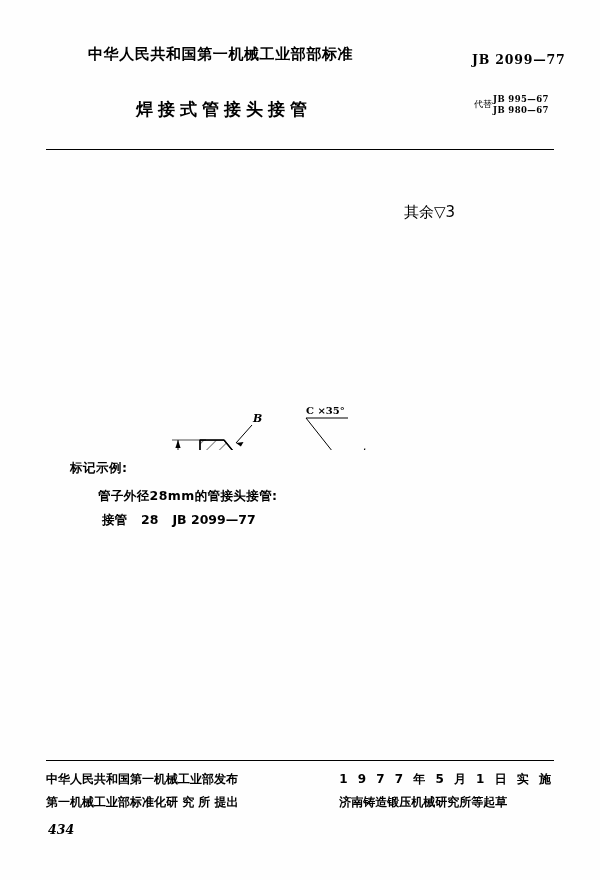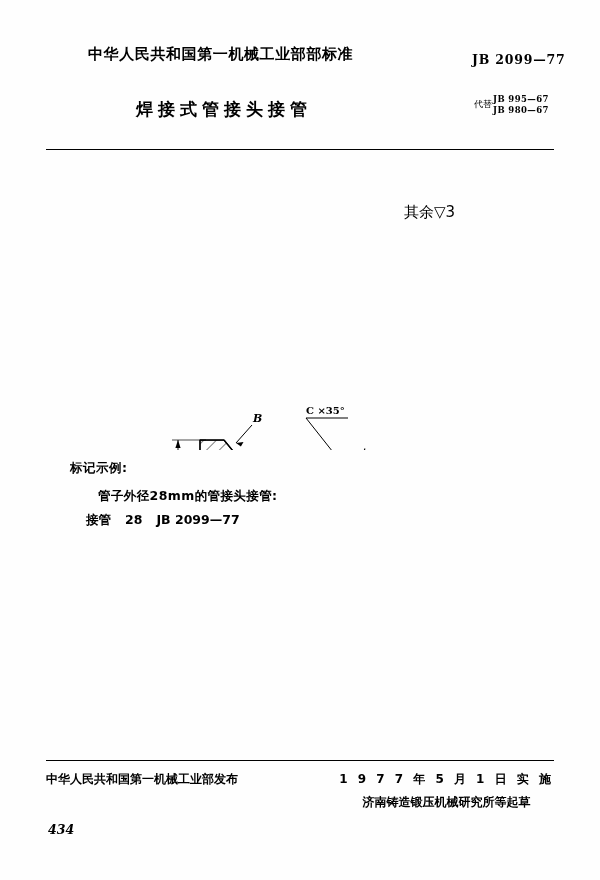--- a/index.html
+++ b/index.html
@@ -127,21 +127,21 @@
     font-size: 12.5px;
     font-weight: bold;
     letter-spacing: 0.4px;
     margin-left: 28px;
     margin-bottom: 7px;
     white-space: nowrap;
   }
   .marking-code {
     font-size: 12.5px;
     font-weight: bold;
-    margin-left: 16px;
+    margin-left: 32px;
     white-space: nowrap;
   }
   .marking-code .gap { display: inline-block; width: 14px; }
 
   
   .rule-bottom {
     position: absolute;
     left: 46px;
     top: 760px;
     width: 508px;
@@ -163,21 +163,21 @@
     line-height: 1.9;
     white-space: nowrap;
   }
   .footer-right {
     position: absolute;
     right: 46px;
     top: 0;
     font-size: 12px;
     font-weight: bold;
     line-height: 1.9;
-    text-align: center;
+    text-align: left;
     white-space: nowrap;
   }
   .footer-right .spaced { letter-spacing: 3px; }
   .page-number {
     position: absolute;
     left: 48px;
     top: 822px;
     font-size: 12.5px;
     font-weight: bold;
     font-style: italic;
@@ -366,20 +366,21 @@
     <div class="marking-line">管子外径28mm的管接头接管:</div>
     <div class="marking-code">
       <span>接管</span><span class="gap"></span><span>28</span><span class="gap"></span><span>JB 2099—77</span>
     </div>
   </div>
 
   <div class="rule-bottom"></div>
   <div class="footer">
     <div class="footer-left">
       <div>中华人民共和国第一机械工业部发布</div>
+      <div>第一机械工业部标准化研 究 所 提出</div>
     </div>
     <div class="footer-right">
       <div class="spaced">1 9 7 7 年 5 月 1 日 实 施</div>
       <div>济南铸造锻压机械研究所等起草</div>
     </div>
   </div>
 
   <div class="page-number">434</div>
 
 </div>

